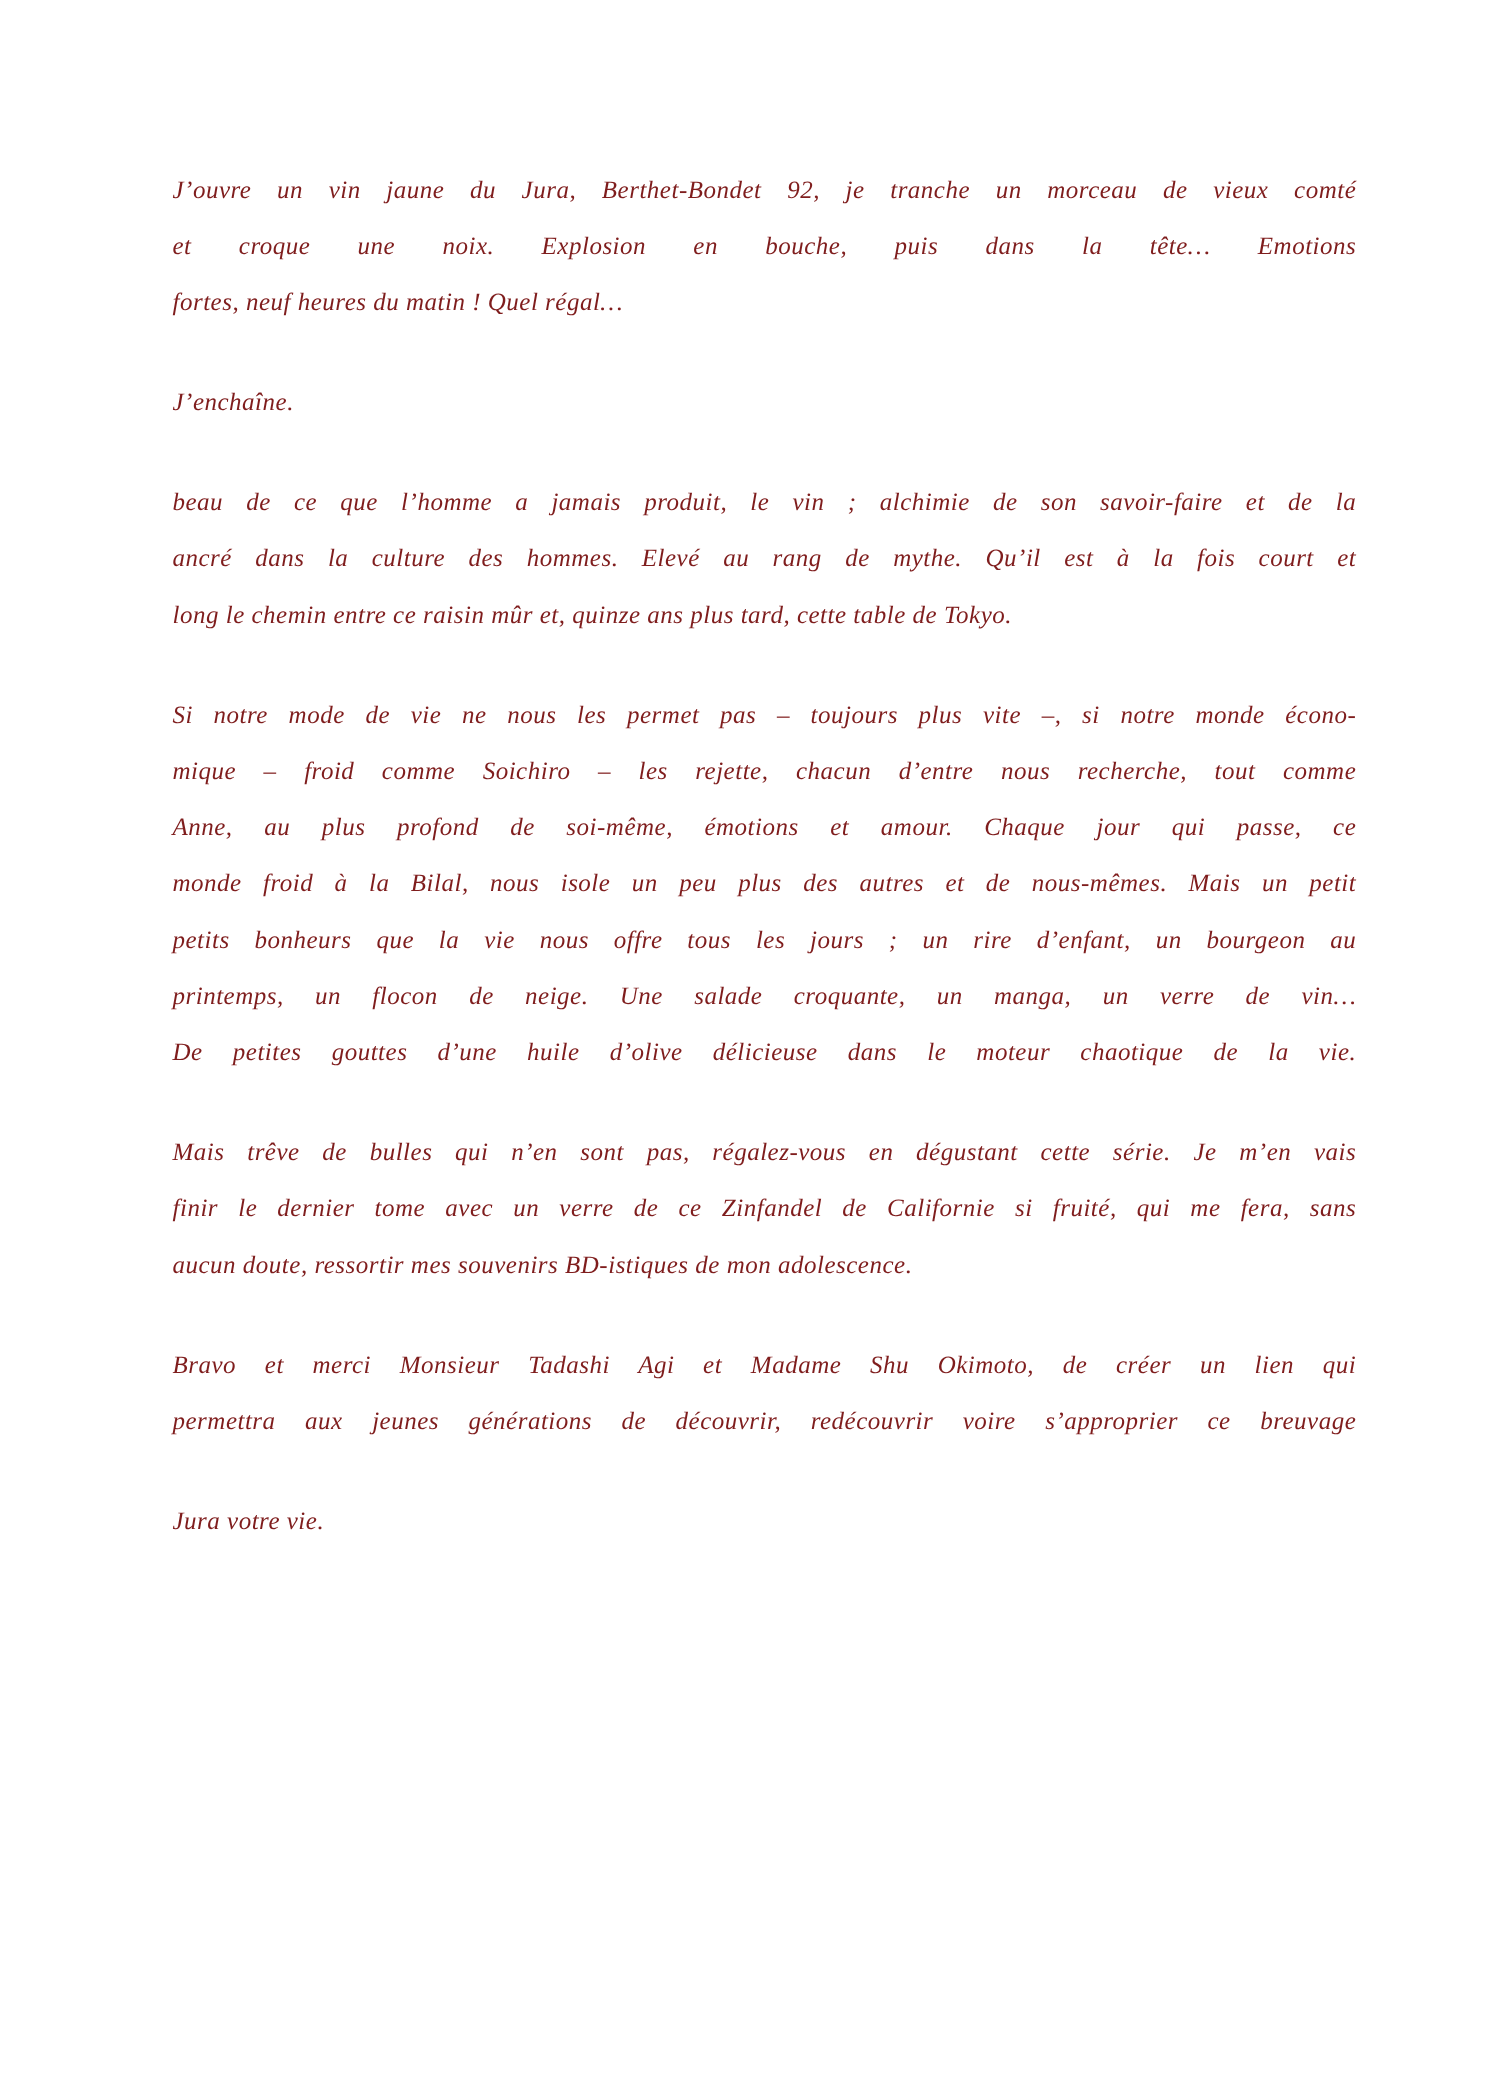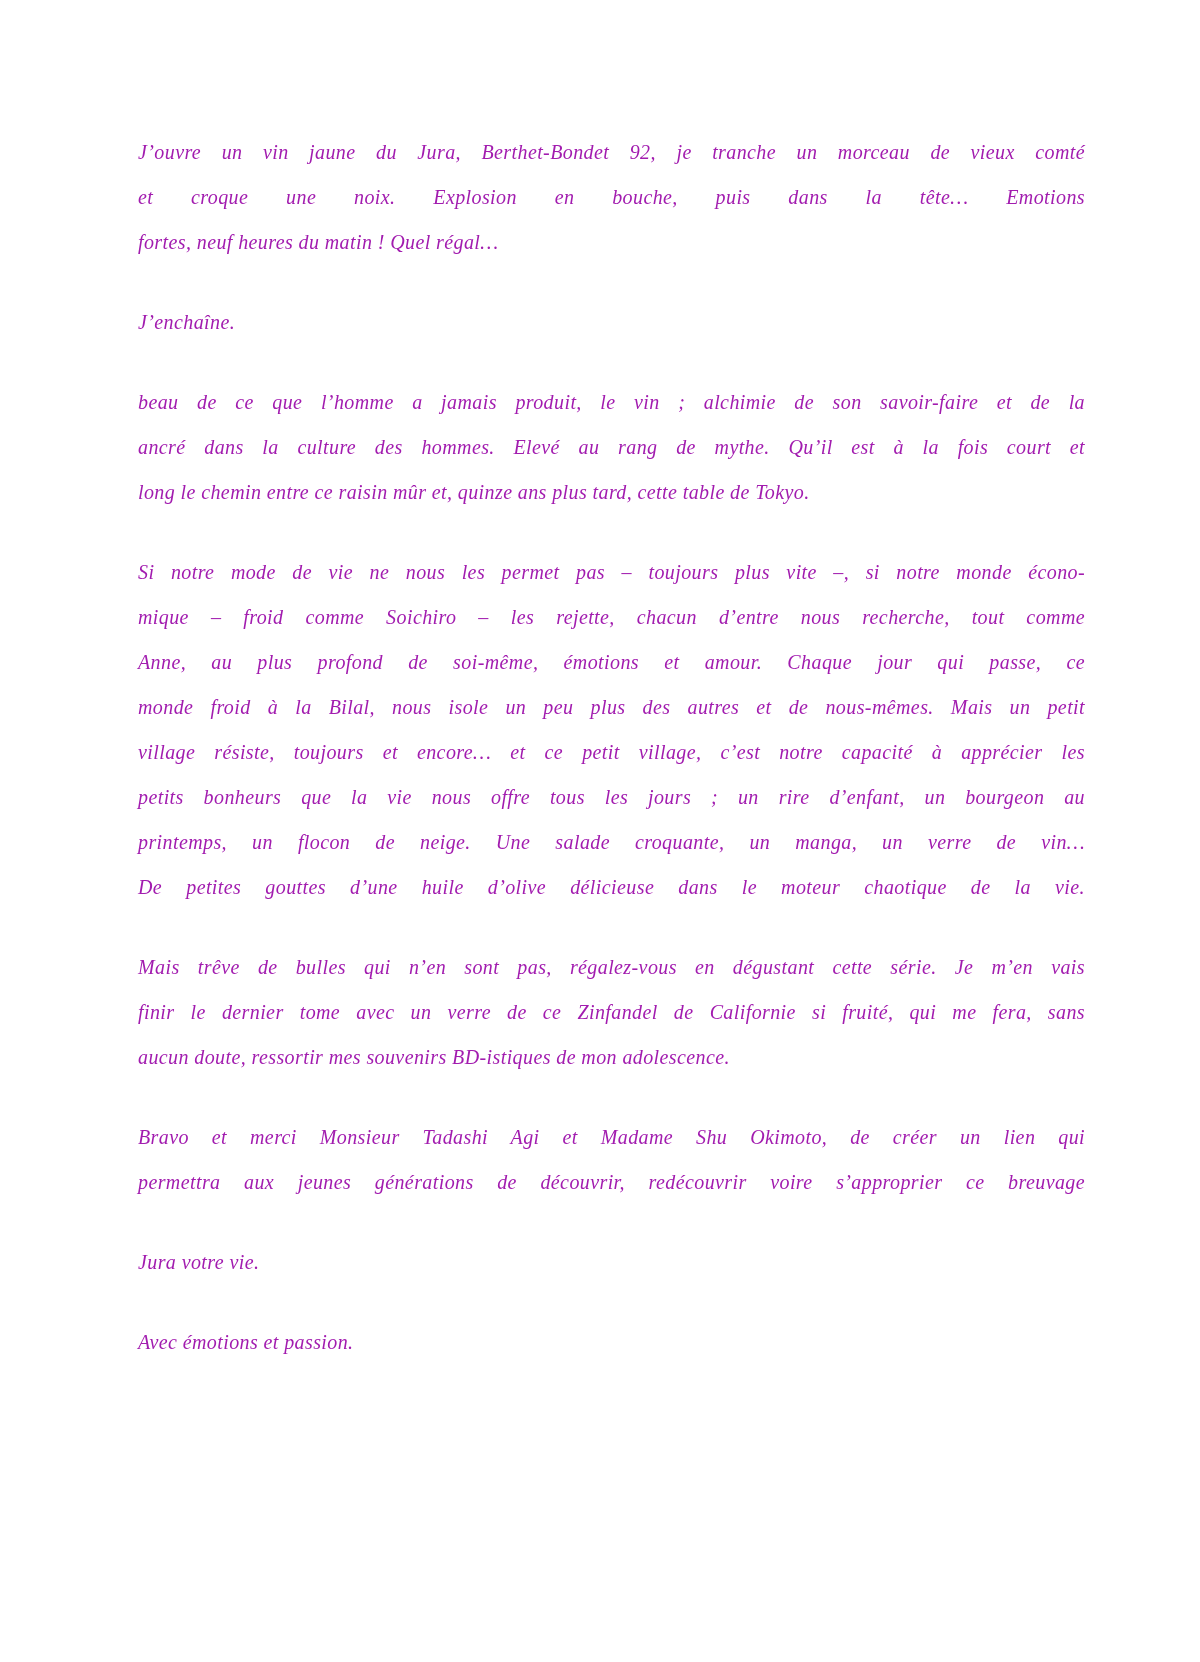--- a/index.html
+++ b/index.html
@@ -16,21 +16,21 @@
     box-sizing: border-box;
     padding: 130px 115px 0 138px;
     overflow: hidden;
   }
   .text-block {
     font-family: "Liberation Serif", "DejaVu Serif", serif;
     font-style: italic;
     font-size: 20px;
     line-height: 45px;
     letter-spacing: 0.02em;
-    color: #a21caf;
+    color: #7f1d1d;
   }
   .para {
     margin: 0 0 35px 0;
     padding: 0;
   }
   .line {
     display: block;
   }
   .line.j {
     text-align: justify;
@@ -62,39 +62,35 @@
       <span class="line j">beau de ce que l’homme a jamais produit, le vin ; alchimie de son savoir-faire et de la</span>
       <span class="line j">ancré dans la culture des hommes. Elevé au rang de mythe. Qu’il est à la fois court et</span>
       <span class="line l">long le chemin entre ce raisin mûr et, quinze ans plus tard, cette table de Tokyo.</span>
     </p>
 
     <p class="para">
       <span class="line j">Si notre mode de vie ne nous les permet pas – toujours plus vite –, si notre monde écono-</span>
       <span class="line j">mique – froid comme Soichiro – les rejette, chacun d’entre nous recherche, tout comme</span>
       <span class="line j">Anne, au plus profond de soi-même, émotions et amour. Chaque jour qui passe, ce</span>
       <span class="line j">monde froid à la Bilal, nous isole un peu plus des autres et de nous-mêmes. Mais un petit</span>
-      <span class="line j">village résiste, toujours et encore… et ce petit village, c’est notre capacité à apprécier les</span>
       <span class="line j">petits bonheurs que la vie nous offre tous les jours ; un rire d’enfant, un bourgeon au</span>
       <span class="line j">printemps, un flocon de neige. Une salade croquante, un manga, un verre de vin…</span>
       <span class="line j">De petites gouttes d’une huile d’olive délicieuse dans le moteur chaotique de la vie.</span>
     </p>
 
     <p class="para">
       <span class="line j">Mais trêve de bulles qui n’en sont pas, régalez-vous en dégustant cette série. Je m’en vais</span>
       <span class="line j">finir le dernier tome avec un verre de ce Zinfandel de Californie si fruité, qui me fera, sans</span>
       <span class="line l">aucun doute, ressortir mes souvenirs BD-istiques de mon adolescence.</span>
     </p>
 
     <p class="para">
       <span class="line j">Bravo et merci Monsieur Tadashi Agi et Madame Shu Okimoto, de créer un lien qui</span>
       <span class="line j">permettra aux jeunes générations de découvrir, redécouvrir voire s’approprier ce breuvage</span>
     </p>
 
     <p class="para">
       <span class="line l">Jura votre vie.</span>
     </p>
 
-    <p class="para">
-      <span class="line l">Avec émotions et passion.</span>
-    </p>
 
   </div>
 </div>
 
 </body></html>

